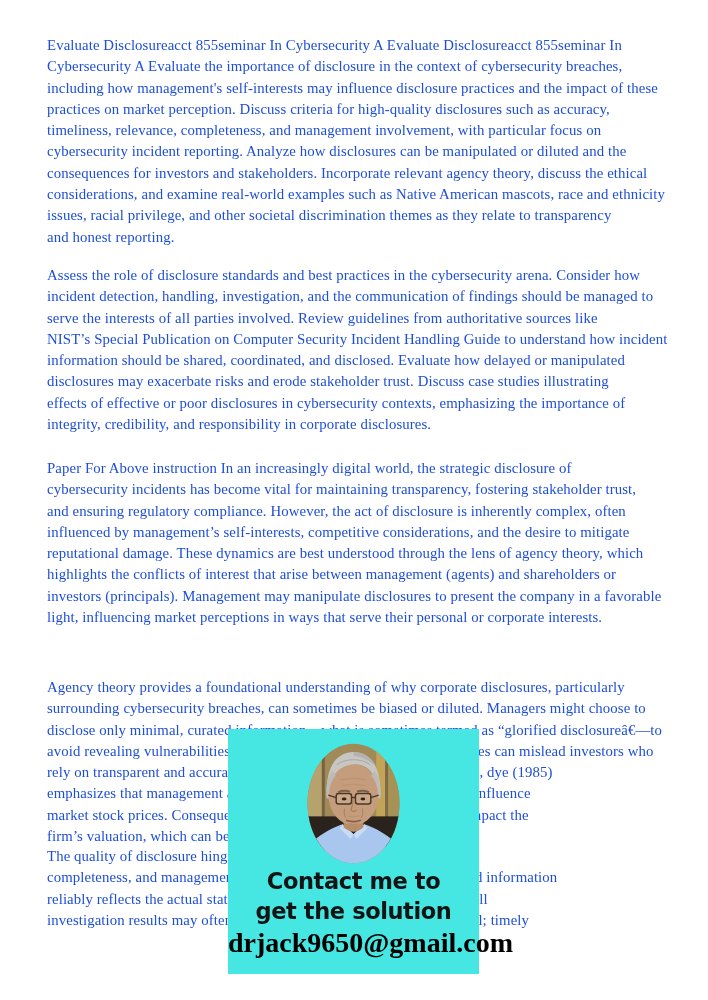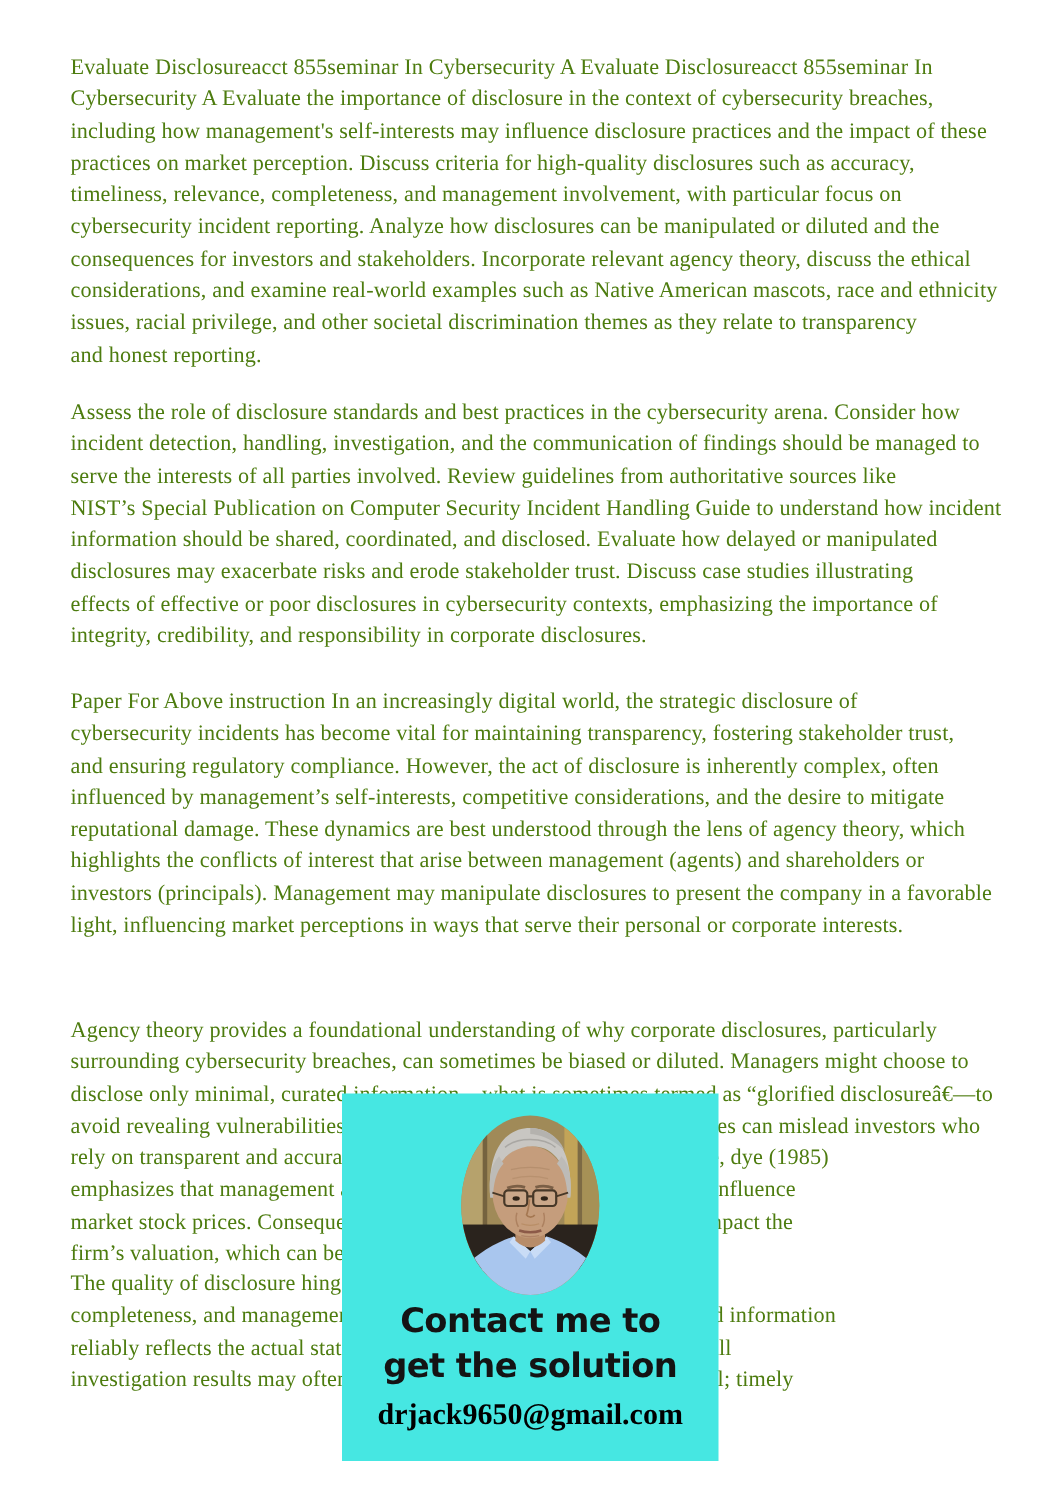--- a/index.html
+++ b/index.html
@@ -9,21 +9,21 @@
     overflow: hidden;
     position: relative;
     font-family: "Liberation Serif", serif;
   }
   .doc-page { position: absolute; inset: 0; background: #ffffff; }
   .para {
     position: absolute;
     left: 47px;
     width: 624px;
     font: 14.8px/21.3px "Liberation Serif", serif;
-    color: #4d7c0f;
+    color: #1d4ed8;
     white-space: pre-line;
     letter-spacing: 0.1px;
   }
   .contact-card {
     position: absolute;
     left: 228px; top: 729px;
     width: 251px; height: 245px;
     background: #46e7e2; 
     text-align: center;
     box-sizing: border-box;
@@ -40,21 +40,21 @@
     font-size: 22.5px;
     line-height: 30px;
     letter-spacing: -0.4px;
     color: #141414;
     white-space: pre-line;
   }
   .contact-email {
     margin-top: 4px;
     font-family: "Liberation Serif", serif;
     font-weight: bold;
-    font-size: 20px;
+    font-size: 28px;
     line-height: 26px;
     color: #000000;
   }
 </style>
 </head>
 <body>
 
 <div class="doc-page">
 
   <div class="para" style="top:35px">Evaluate Disclosureacct 855seminar In Cybersecurity A Evaluate Disclosureacct 855seminar In

